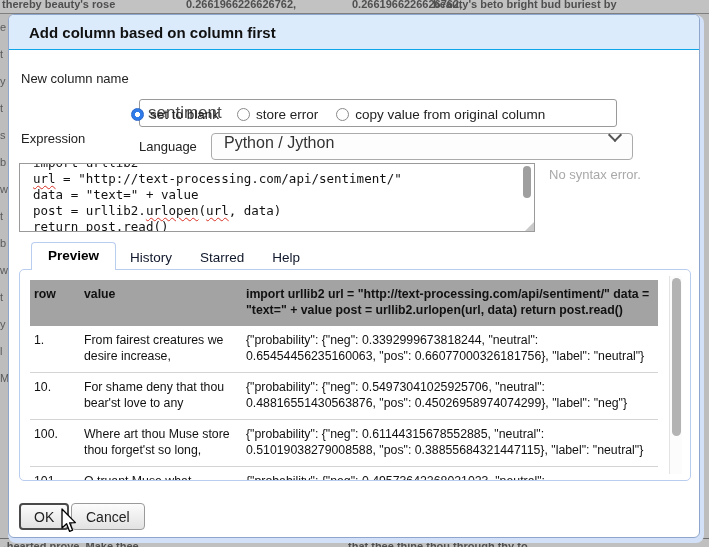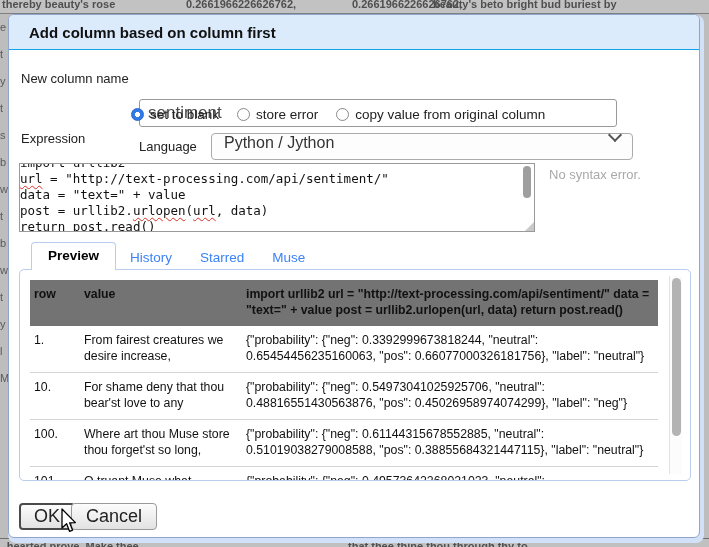--- a/index.html
+++ b/index.html
@@ -30,46 +30,46 @@
   .rdot{width:13px;height:13px;border-radius:50%;border:1px solid #8a8a8a;background:#fff;box-sizing:border-box;}
   .rdot.on{border:1px solid #2a66c8;background:radial-gradient(circle at 50% 50%, #fff 0 2.4px, #2f7bea 2.5px 100%);}
 
   #lang-select{position:absolute;left:202px;top:118px;width:422px;height:27px;box-sizing:border-box;border:1px solid #ababab;
      border-radius:4px;background:#fdfdfd;display:flex;justify-content:space-between;padding:0 12px;}
   #lang-value{font-size:16px;color:#333;}
   .chev{width:8px;height:8px;border-right:2px solid #555;border-bottom:2px solid #555;transform:rotate(45deg);margin-top:-4px;}
 
   #code-box{position:absolute;left:10px;top:148px;width:516px;height:69px;box-sizing:border-box;border:1px solid #9a9a9a;
      background:#fff;overflow:hidden;}
-  #code-inner{margin:-9px 0 0 0;font-family:"DejaVu Sans Mono", monospace;font-size:12.5px;line-height:16px;color:#111;white-space:pre;}
+  #code-inner{margin:-9px 0 0 13px;font-family:"DejaVu Sans Mono", monospace;font-size:12.5px;line-height:16px;color:#111;white-space:pre;}
   .misspell{text-decoration:underline wavy #d93025;text-decoration-thickness:1px;text-underline-offset:2px;}
   #code-scroll{position:absolute;right:2px;top:2px;bottom:13px;width:10px;background:#fff;}
   #code-thumb{position:absolute;top:0;left:1px;width:8px;height:62%;background:#9f9f9f;border-radius:4px;}
   #resize-grip{position:absolute;right:0;bottom:0;width:0;height:0;border-left:9px solid transparent;border-bottom:9px solid #c9c9c9;}
   #syntax-status{position:absolute;left:540px;top:152px;font-size:13px;color:#a9a9a9;}
 
   
   #tabs{position:absolute;left:10px;top:229px;display:flex;align-items:flex-end;height:26px;}
-  .tab{font-size:13.5px;padding:5px 14px;color:#3b82f6;cursor:default;}
+  .tab{font-size:13.5px;padding:5px 14px;color:#0f172a;cursor:default;}
   .tab.active{font-weight:bold;color:#000;background:#fff;border:1px solid #b9cdee;border-bottom:none;border-radius:4px 4px 0 0;
      position:relative;z-index:3;margin-left:12px;padding:5px 16px 7px 16px;}
 
   
   #preview-panel{position:absolute;left:10px;top:254px;width:672px;height:212px;box-sizing:border-box;border:1px solid #b9cdee;
      border-radius:5px;background:#fff;overflow:hidden;z-index:2;}
   #preview-table{position:absolute;left:10px;top:10px;right:32px;}
   .prow{display:grid;grid-template-columns:44px 156px 1fr;column-gap:6px;font-size:12.3px;color:#111;}
   .prow .c{padding:7px 4px;line-height:1.3;}
-  .prow.header{background:#737373;font-weight:bold;}
+  .prow.header{background:#a3a3a3;font-weight:bold;}
   .prow.body + .prow.body{border-top:1px solid #d4d4d4;}
   #preview-scroll{position:absolute;top:6px;bottom:6px;right:8px;width:12px;background:#fcfcfc;border-left:1px solid #e3e3e3;}
   #preview-thumb{position:absolute;top:2px;left:2px;width:9px;height:158px;background:#b3b3b3;border-radius:5px;}
 
   
-  .btn{position:absolute;top:488px;height:27px;box-sizing:border-box;border-radius:4px;font-size:18px;color:#222;
+  .btn{position:absolute;top:488px;height:27px;box-sizing:border-box;border-radius:4px;font-size:14px;color:#222;
      background:linear-gradient(#fcfcfc,#e2e2e2);border:1px solid #9a9a9a;padding:0 14px;font-family:"Liberation Sans",sans-serif;}
   #ok-btn{left:10px;border:2px solid #4a4a4a;padding:0 13px;}
   #cancel-btn{left:62px;}
 
   #cursor{position:absolute;left:56px;top:508px;z-index:50;pointer-events:none;}
 </style>
 </head>
 <body>
 
 <div id="stage">
@@ -135,21 +135,21 @@
           <div id="code-thumb"></div>
         </div>
       <div id="resize-grip"></div>
     </div>
     <div id="syntax-status">No syntax error.</div>
 
     <div id="tabs">
       <div class="tab active">Preview</div>
       <div class="tab">History</div>
       <div class="tab">Starred</div>
-      <div class="tab">Muse</div>
+      <div class="tab">Help</div>
     </div>
 
     <div id="preview-panel">
       <div id="preview-table">
         <div class="prow header">
           <div class="c">row</div>
           <div class="c">value</div>
           <div class="c">import urllib2 url = "http://text-processing.com/api/sentiment/" data = "text=" + value post = urllib2.urlopen(url, data) return post.read()</div>
         </div>
         <div class="prow body">

